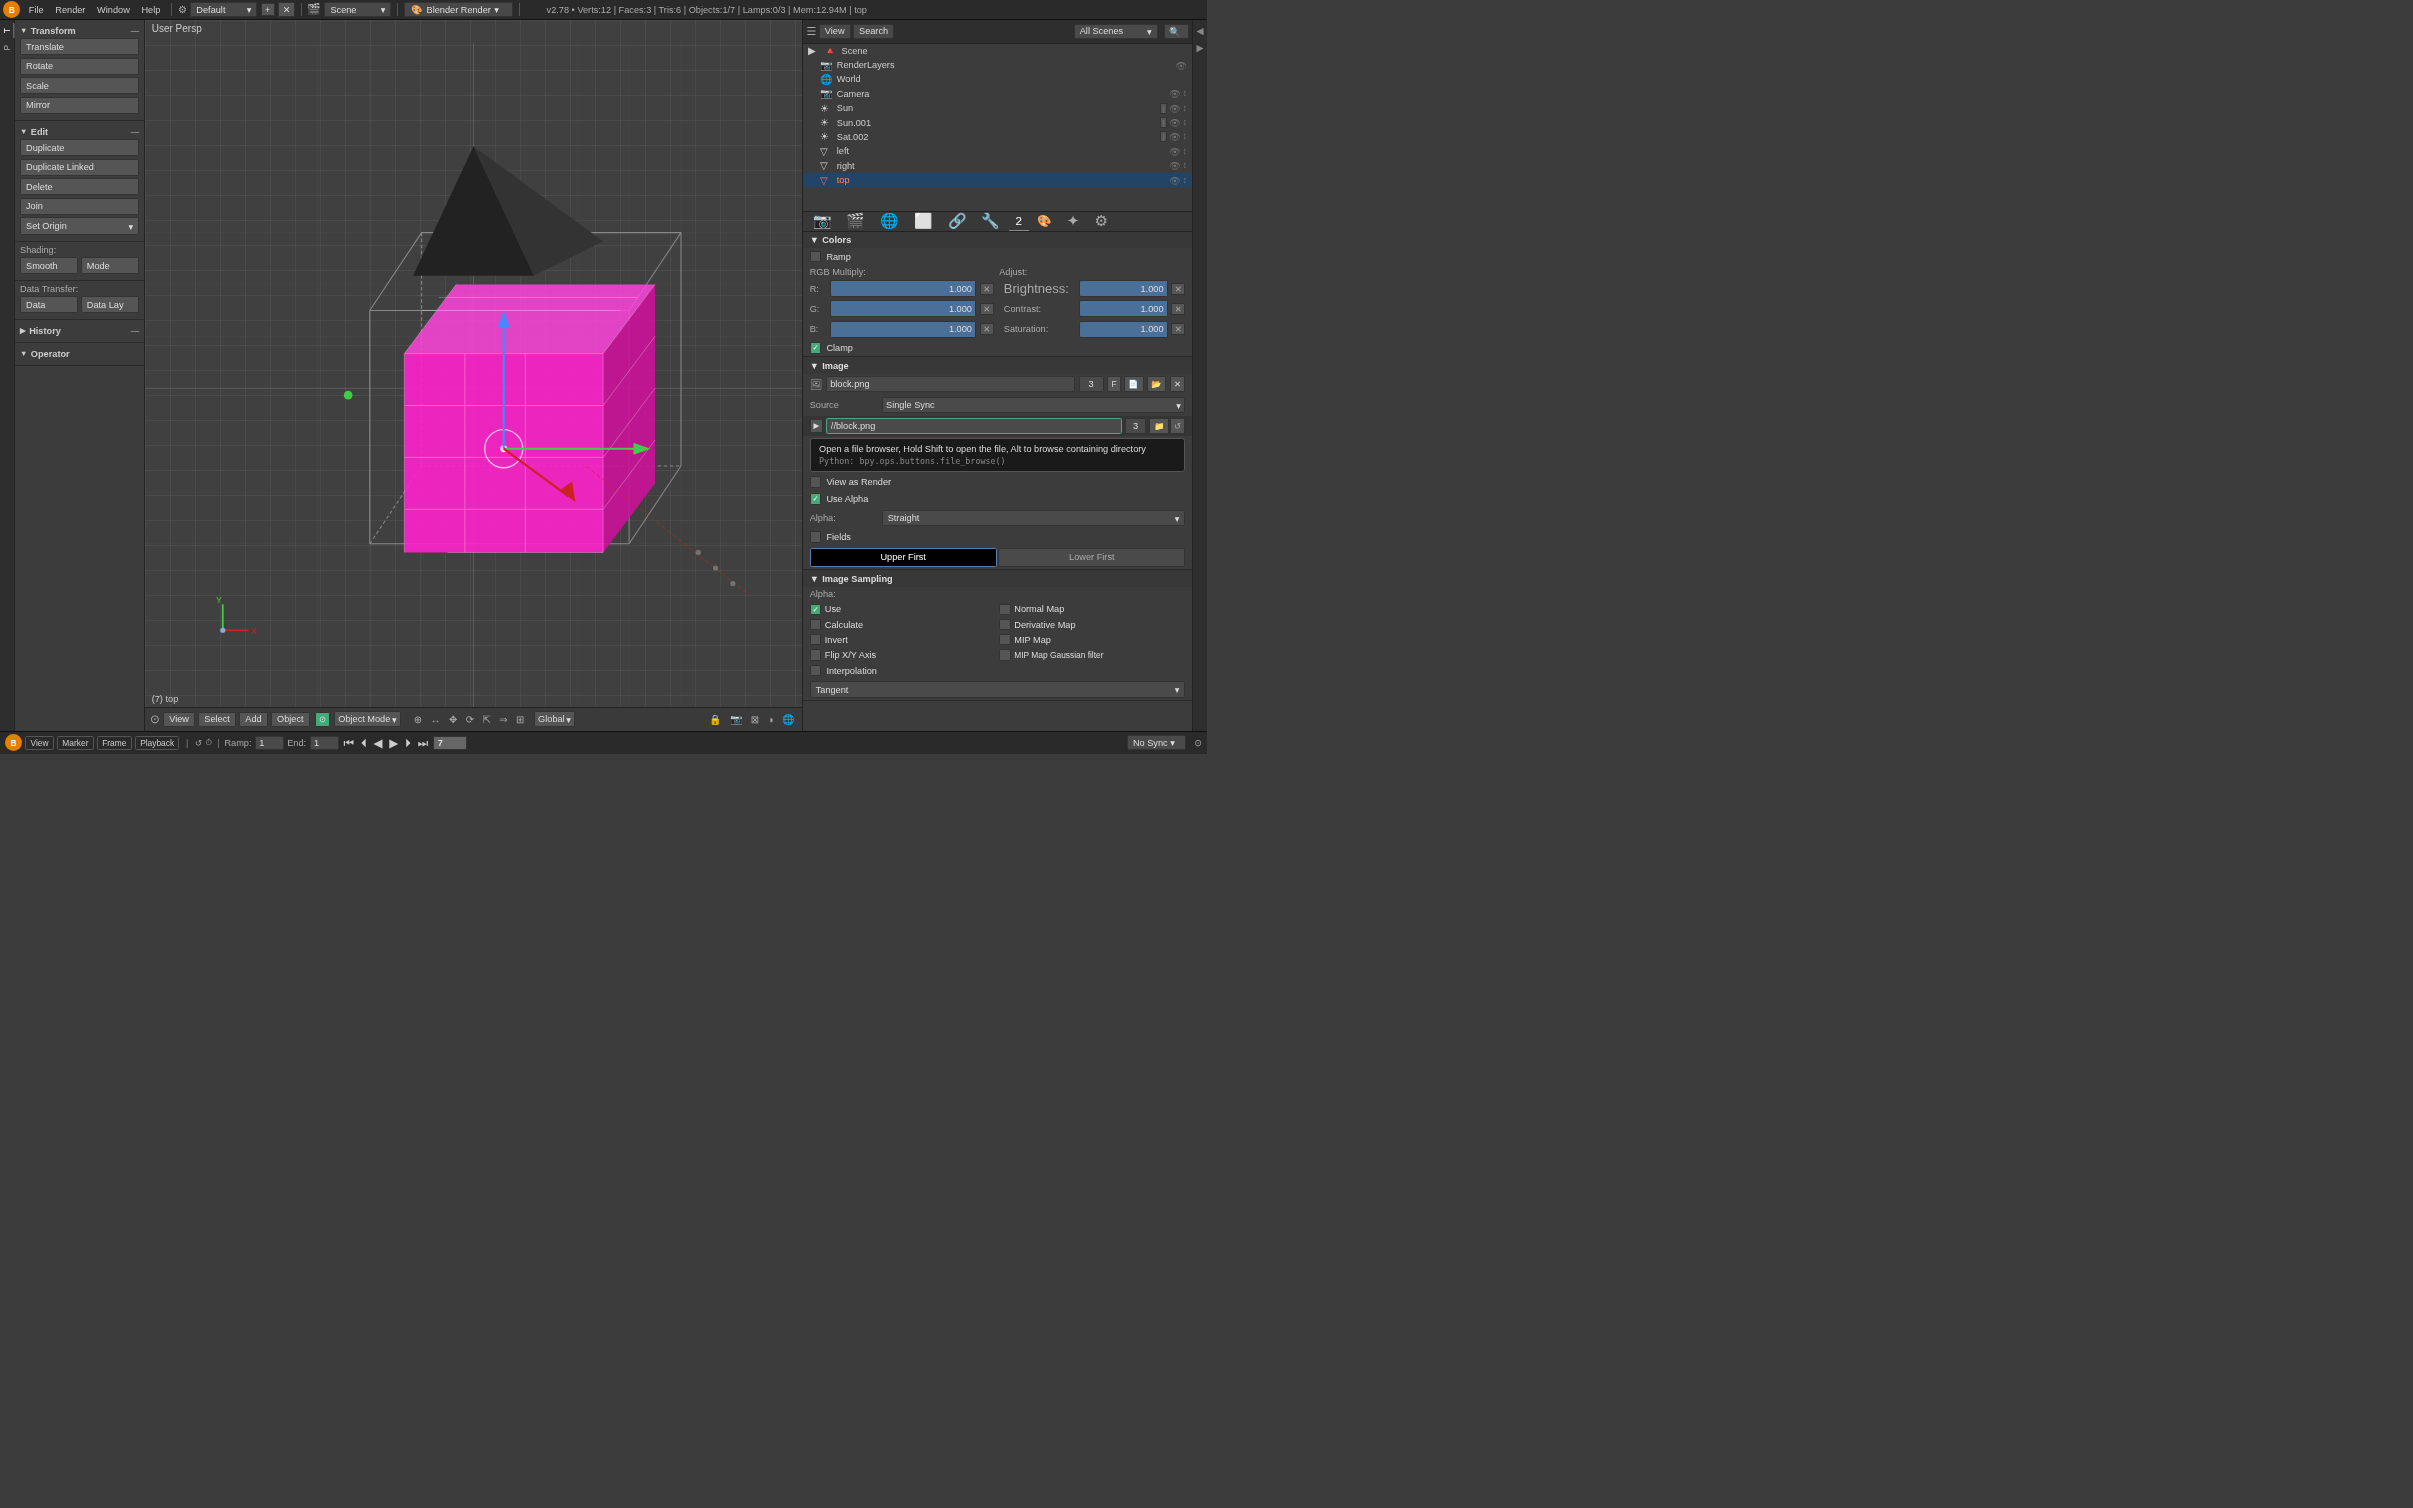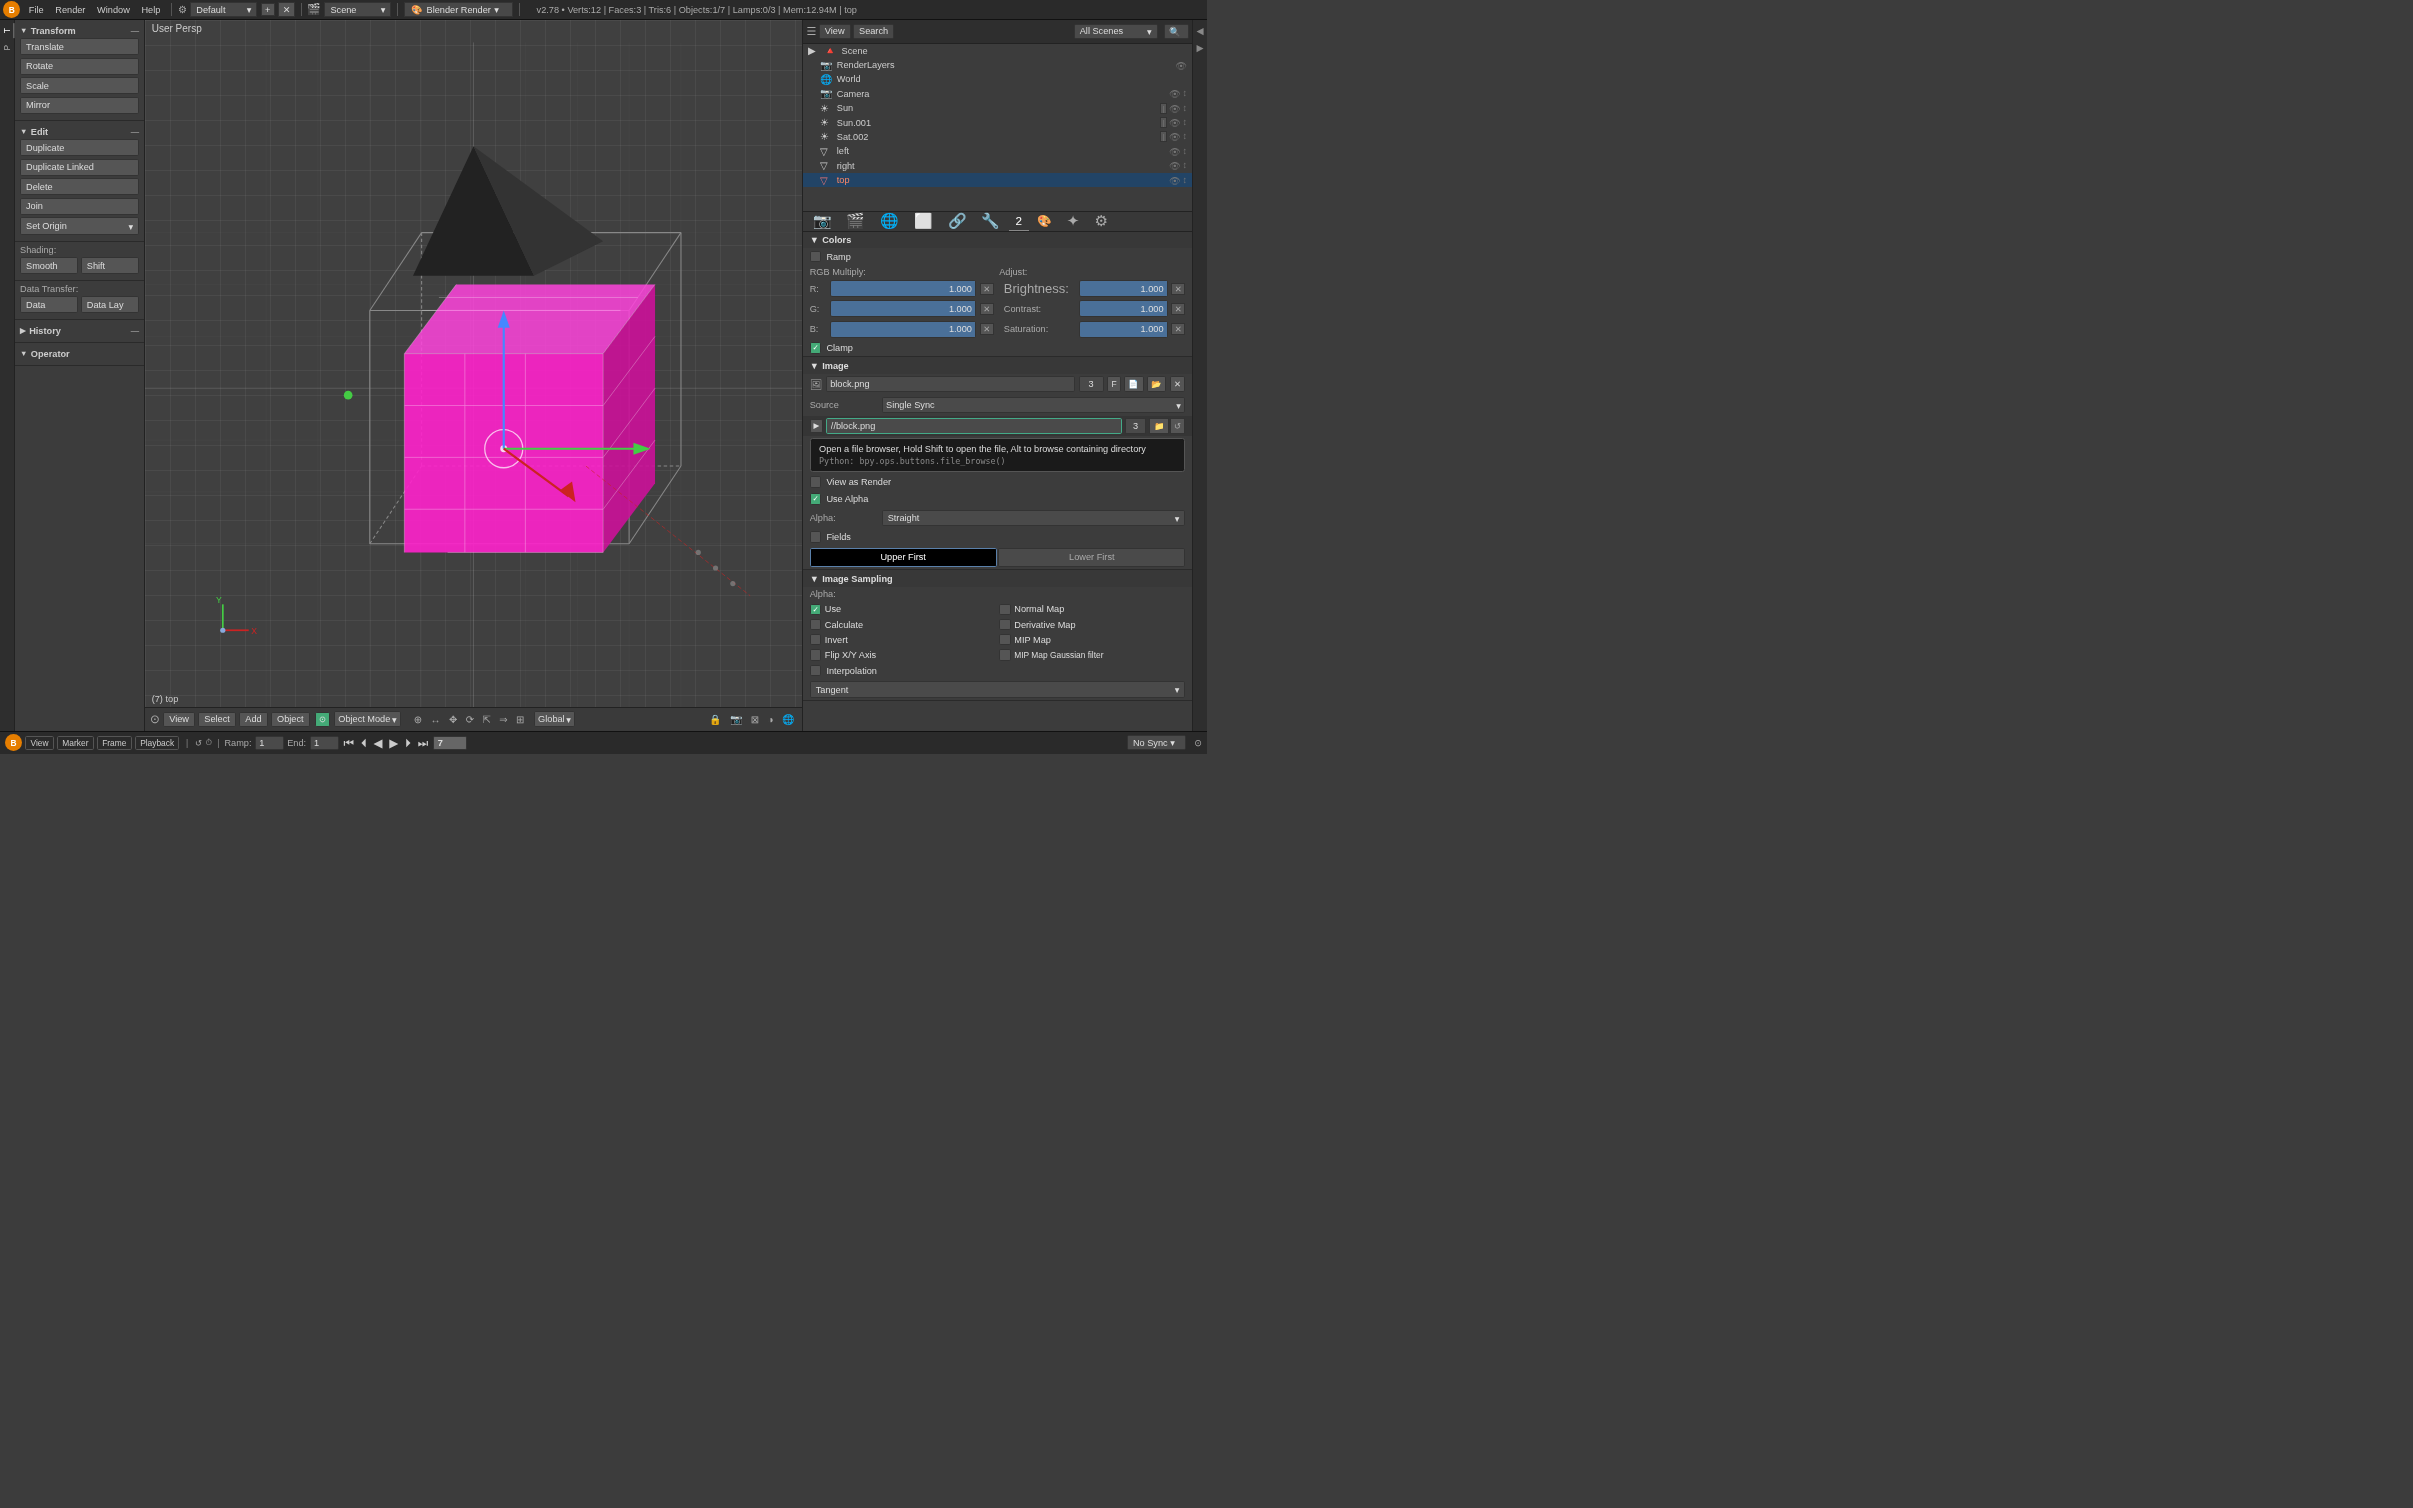--- a/index.html
+++ b/index.html
@@ -58,21 +58,21 @@
       background: #484848;
       border: 0.8px solid #333;
       padding: 0.8px 6.7px;
       color: #ddd;
       font-size: 9.2px;
       min-width: 109px;
       display: flex; align-items: center; gap: 3.4px;
       cursor: pointer;
     }
     .top-bar-info {
-      margin-left: 11px;
+      margin-left: 21px;
       color: #aaa;
       font-size: 9.2px;
     }
 
     
     .main-content {
       flex: 1;
       display: flex;
       overflow: hidden;
     }
@@ -688,21 +688,21 @@
       <div class="panel-dropdown-btn">
         <span>Set Origin</span>
         <span>▾</span>
       </div>
     </div>
 
     <div class="panel-section">
       <span class="panel-label">Shading:</span>
       <div class="btn-row">
         <button class="panel-btn">Smooth</button>
-        <button class="panel-btn">Shift</button>
+        <button class="panel-btn">Mode</button>
       </div>
     </div>
 
     <div class="panel-section">
       <span class="panel-label">Data Transfer:</span>
       <div class="btn-row">
         <button class="panel-btn">Data</button>
         <button class="panel-btn">Data Lay</button>
       </div>
     </div>

